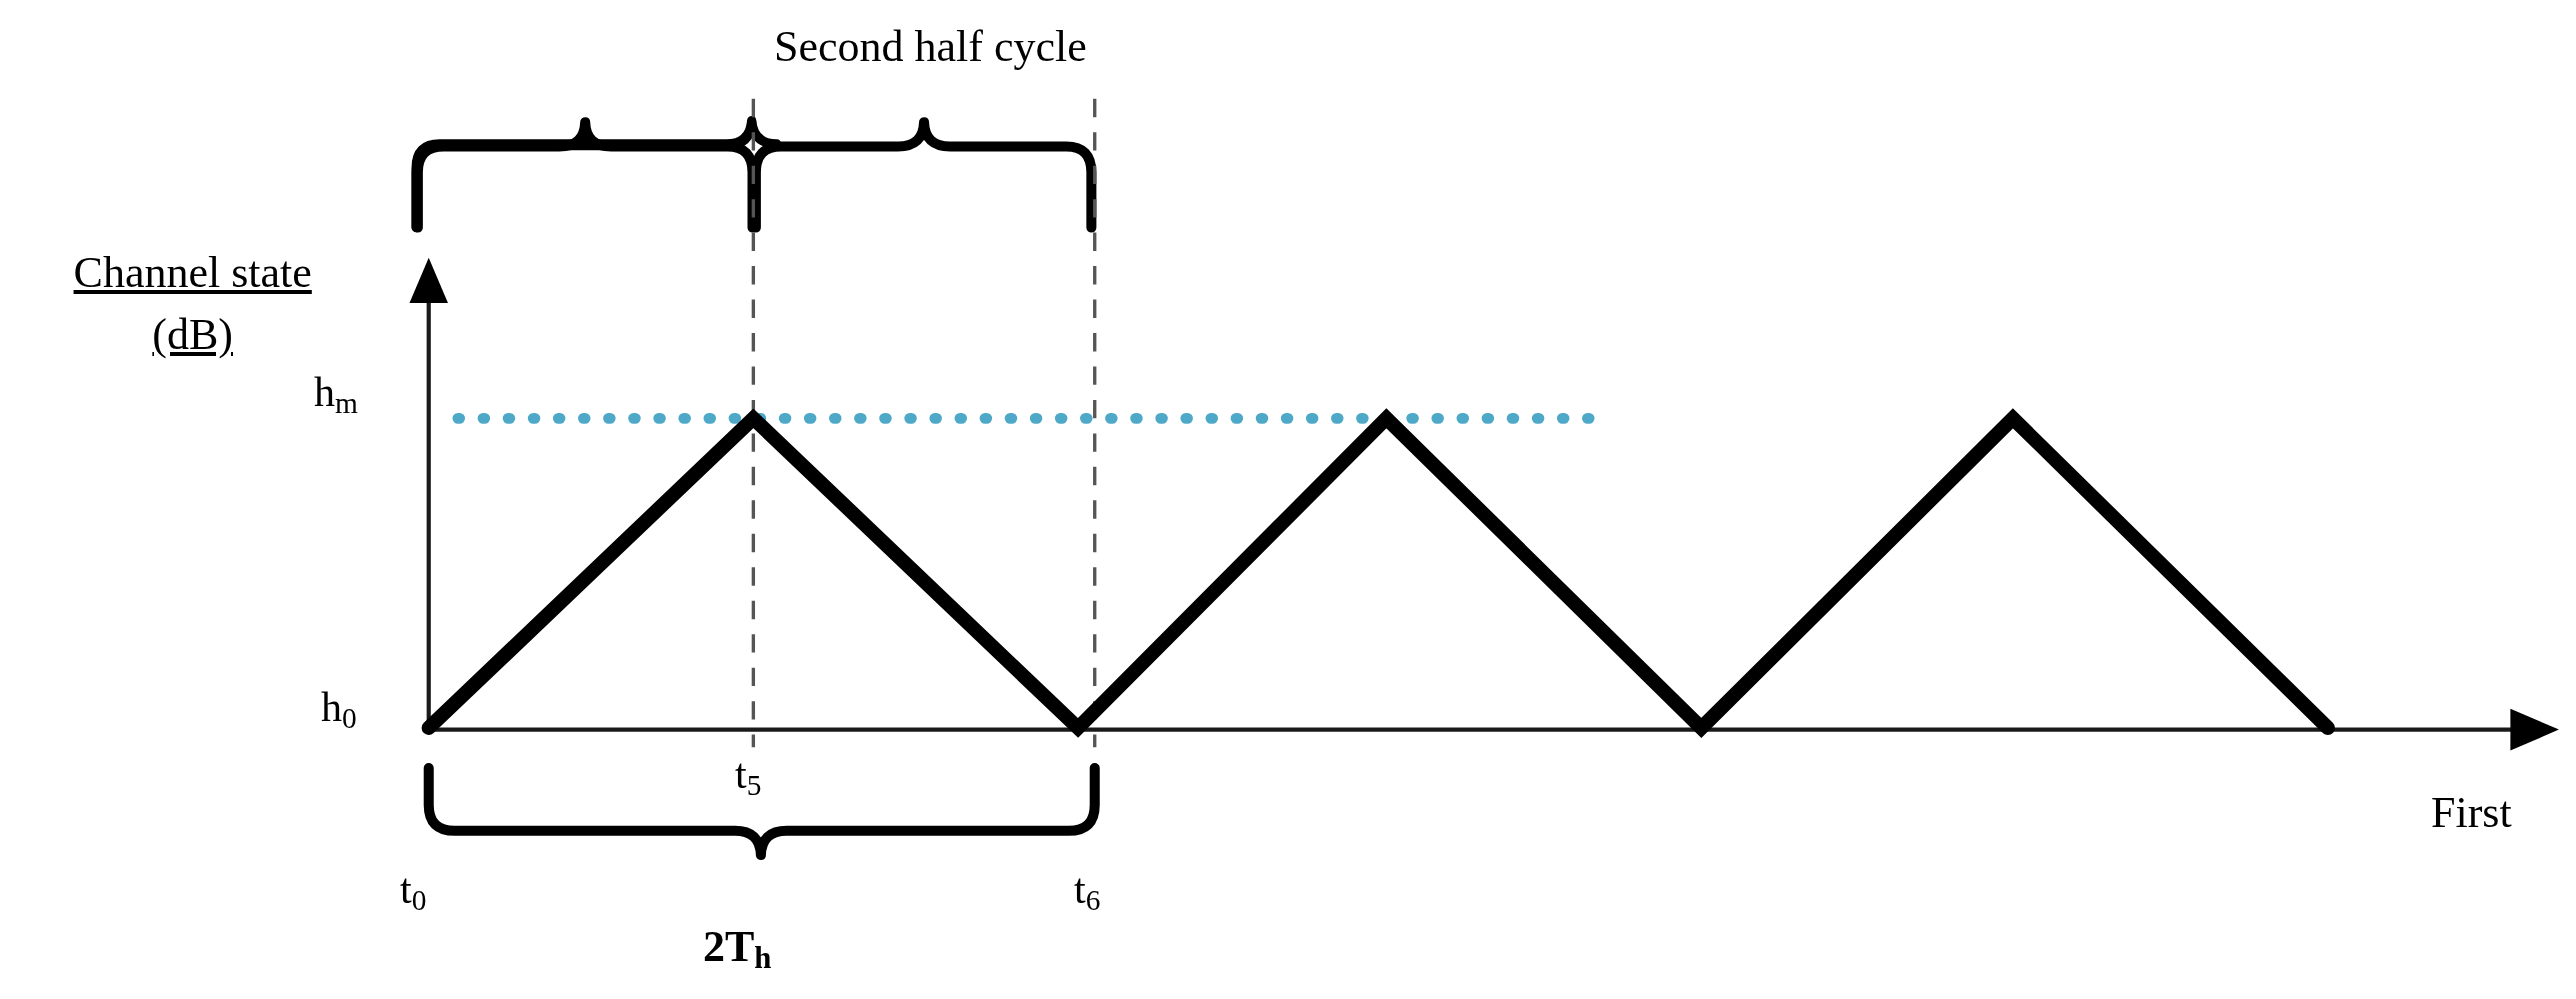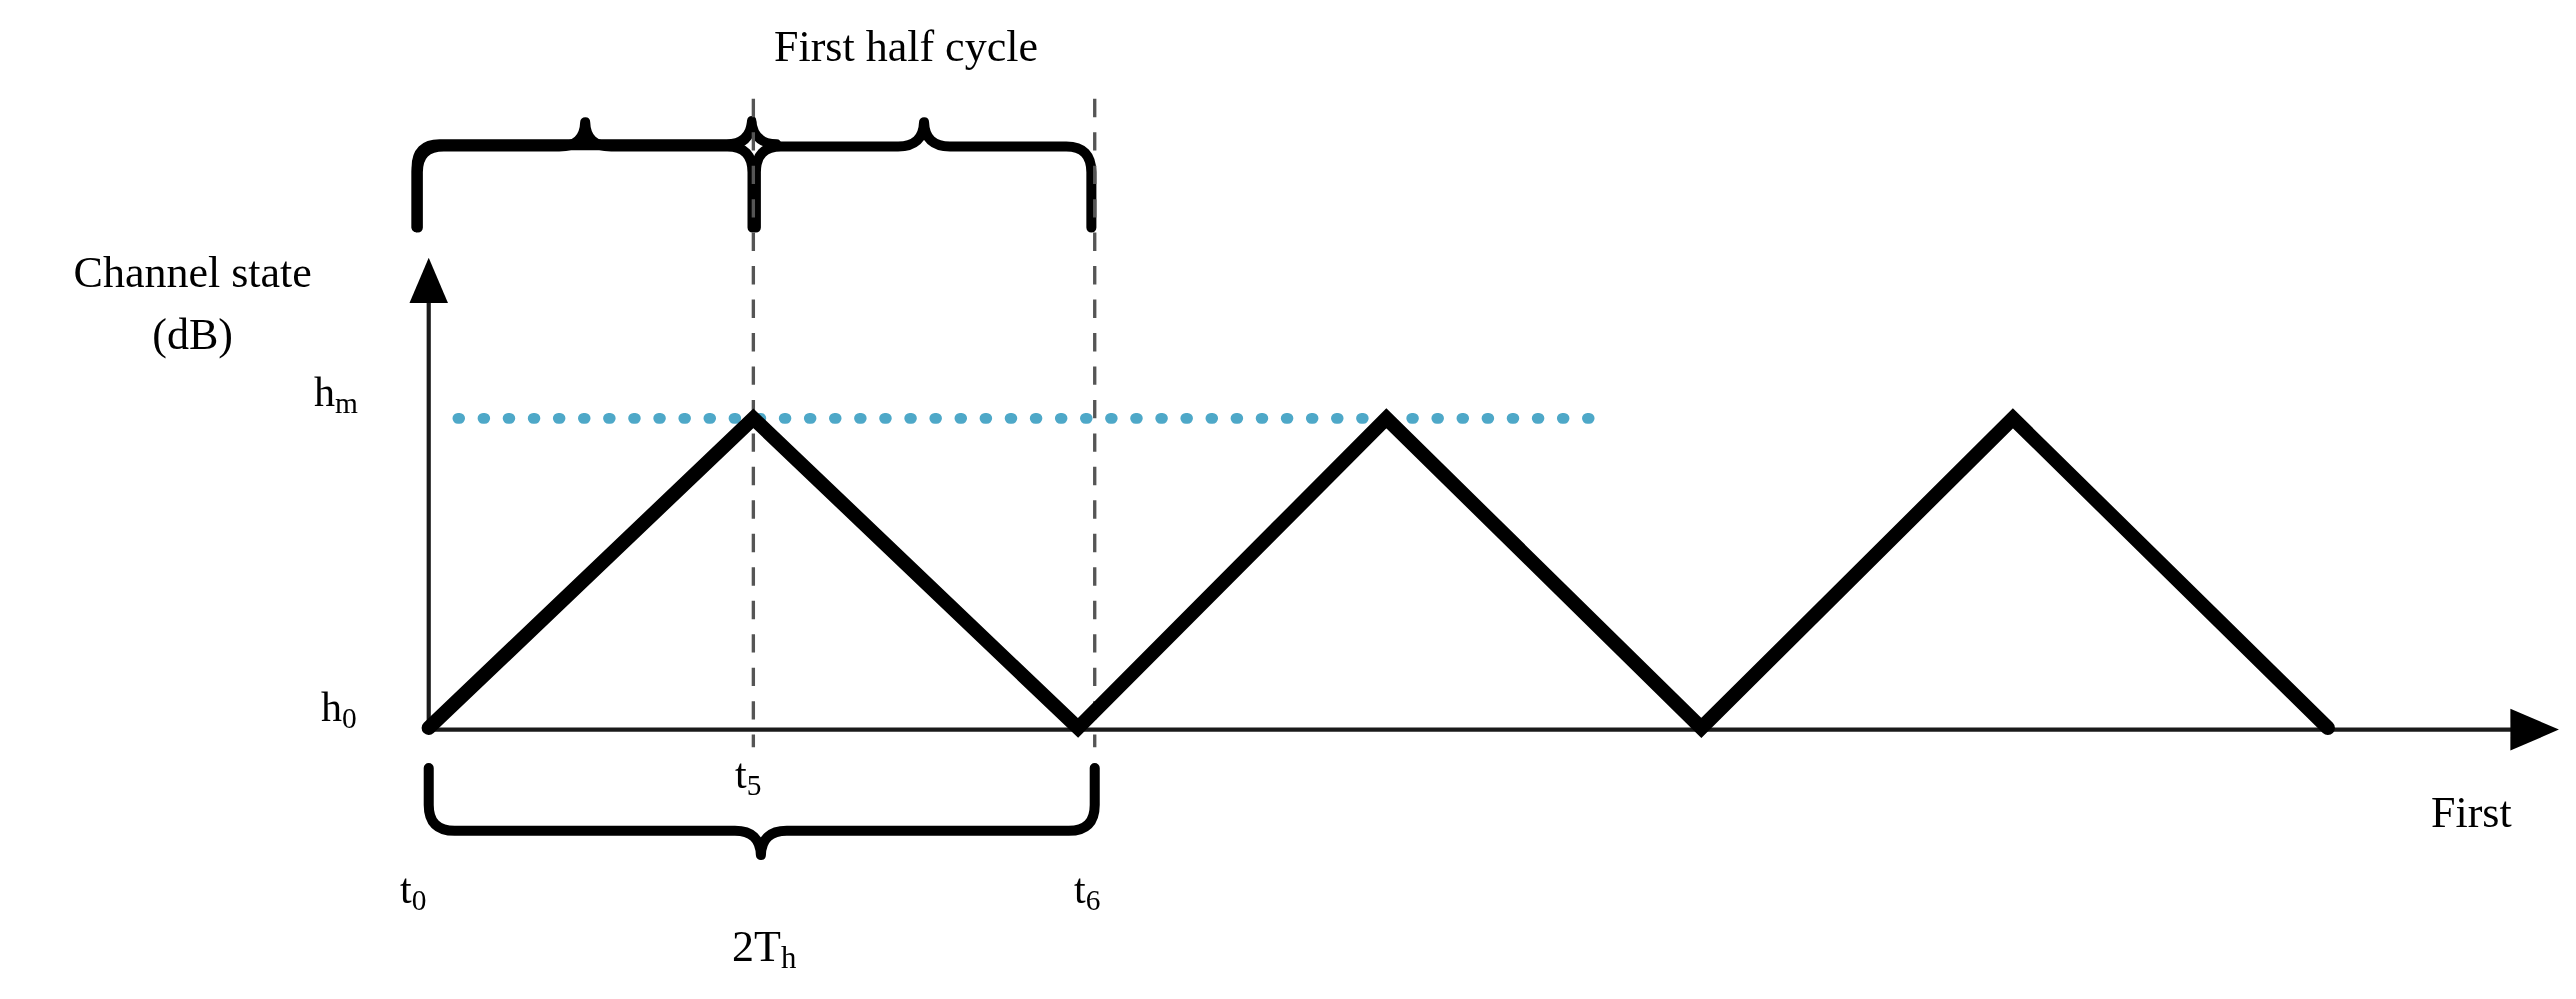--- a/index.html
+++ b/index.html
@@ -28,20 +28,21 @@
   .lbl {
     position: absolute;
     color: #000000;
     white-space: nowrap;
     line-height: 1;
     font-family: "Liberation Serif", "DejaVu Serif", serif;
   }
   .lbl-axis-title {
     font-size: 44px;
     text-align: center;
+    text-decoration: underline;
   }
   .lbl-cycle {
     font-size: 44px;
   }
   .lbl-tick {
     font-size: 42px;
   }
   .lbl-time {
     font-size: 44px;
   }
@@ -151,21 +152,21 @@
              L 1308,918" fill="none" stroke="#000000" stroke-width="12" stroke-linecap="round" stroke-linejoin="round"></path>
   </svg>
 
   <div class="lbl lbl-axis-title" style="left:16.7px; top:251px; width:352px;">
     <div>Channel state</div>
     <div style="margin-top:18.4px;">(dB)</div>
   </div>
 
 
   <div class="lbl lbl-cycle" style="left:774px; top:25px;">
-    <span>First half cycle</span>
+    <span>Second half cycle</span>
   </div>
 
   <div class="lbl lbl-tick" style="left:314px; top:371px;">
     <span>h</span><span class="sub">m</span>
   </div>
 
   <div class="lbl lbl-tick" style="left:321px; top:686px;">
     <span>h</span><span class="sub">0</span>
   </div>
 
@@ -174,21 +175,21 @@
   </div>
 
   <div class="lbl lbl-tick" style="left:400px; top:868px;">
     <span>t</span><span class="sub">0</span>
   </div>
 
   <div class="lbl lbl-tick" style="left:1074px; top:868px;">
     <span>t</span><span class="sub">6</span>
   </div>
 
-  <div class="lbl lbl-span" style="left:732px; top:925px;">
+  <div class="lbl lbl-span" style="left:703px; top:925px;font-weight:bold;">
     <span>2T</span><span class="sub">h</span>
   </div>
 
   <div class="lbl lbl-time" style="left:2431px; top:791px;">
     <span>First</span>
   </div>
 
 </div>
 
 

